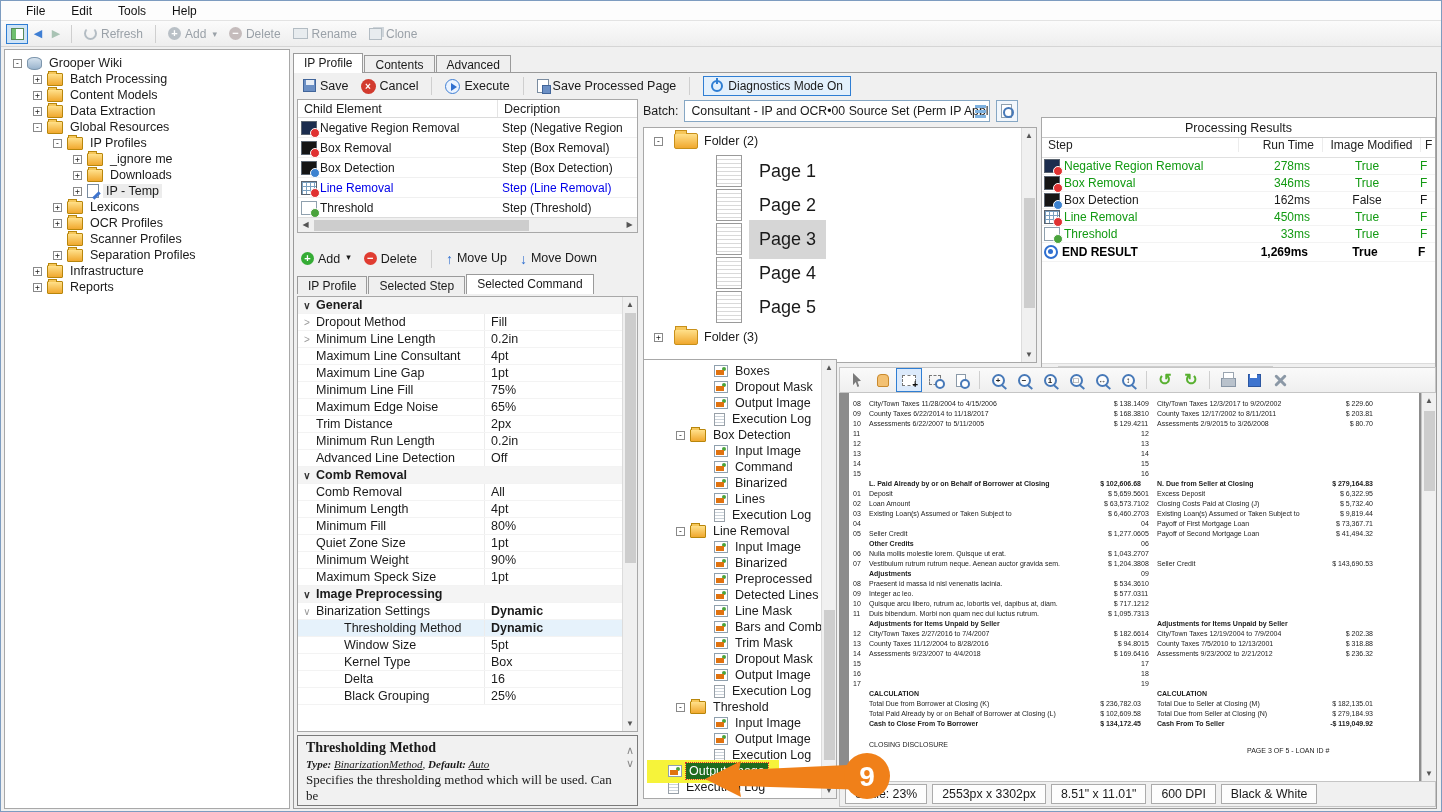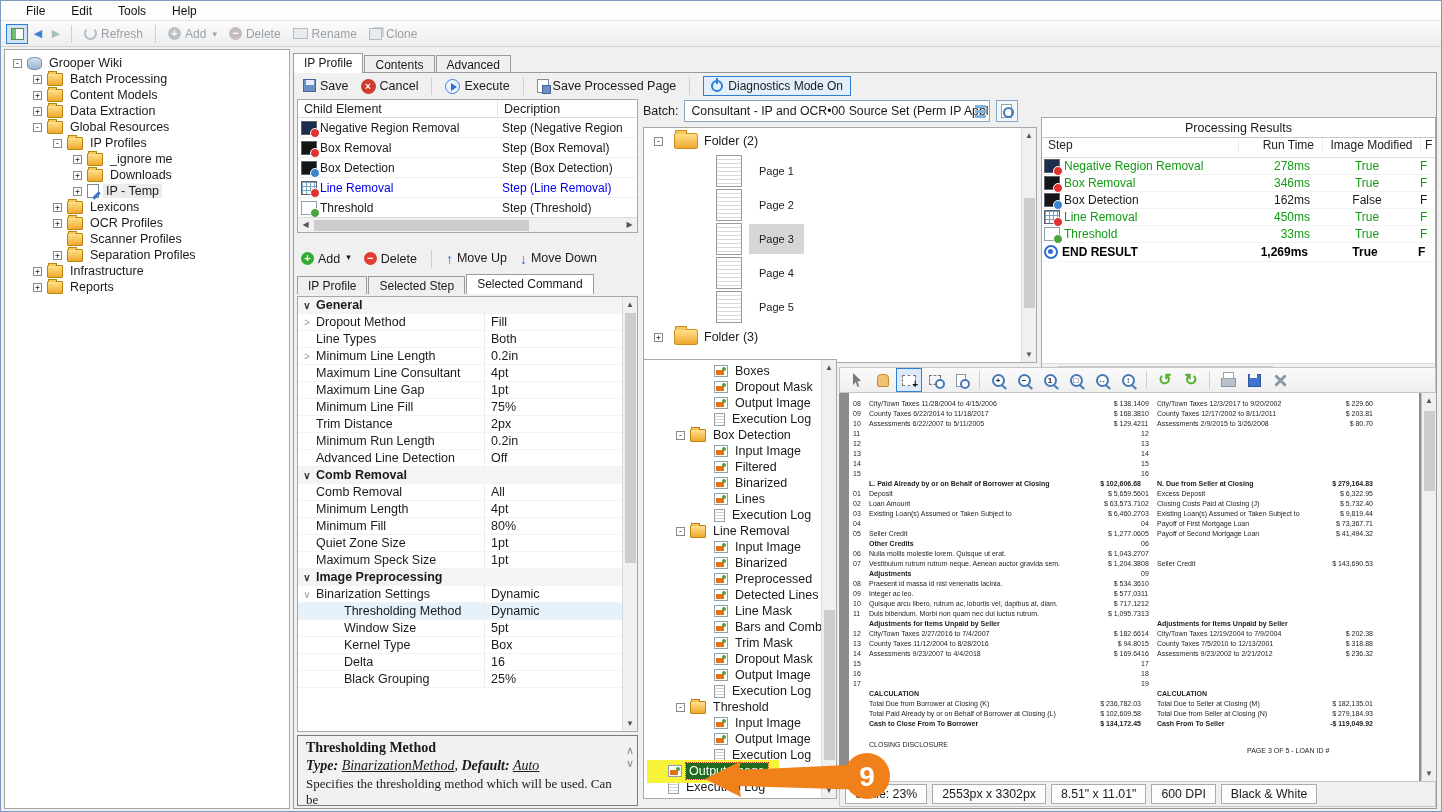--- a/index.html
+++ b/index.html
@@ -88,45 +88,45 @@
 #pgrid{position:absolute;left:296px;top:295px;width:341px;height:436px;background:#fff;border:1px solid #a8a8a8;overflow:hidden}
 .prow{display:flex;align-items:center;height:17px;border-bottom:1px solid #f3f3f3;font-size:12.5px}
 .pgut{flex:none;width:18px;text-align:center;color:#9a9a9a;font-size:10px}
 .plbl{width:168px;overflow:hidden;white-space:nowrap}
 .pval{flex:1;padding-left:6px;border-left:1px solid #ececec;overflow:hidden;white-space:nowrap;height:100%;line-height:17px}
 .prow.cat{background:#f4f4f4;font-weight:bold}
 .prow.cat .pgut{color:#333}
 .prow.cat .pval{border-left:none}
 .prow.sel{background:#e6f2fb}
 .prow.ind .plbl{padding-left:28px;width:168px}
-.pval.b{font-weight:normal}
+.pval.b{font-weight:bold}
 #pgscroll{position:absolute;right:0;top:0;width:15px;height:100%;background:#f0f0f0;border-left:1px solid #dcdcdc}
 .vthumb{position:absolute;left:2px;width:11px;background:#cdcdcd}
 
 #helpbox{position:absolute;left:296px;top:734px;width:341px;height:71px;background:#f1f1f1;border:1px solid #7a7a7a;padding:4px 18px 0 8px;font-family:"Liberation Serif",serif;overflow:hidden}
 #helpbox .ht{font-size:14px;font-weight:bold}
-#helpbox .hl2{font-size:14px;font-style:italic;margin-top:2px}
+#helpbox .hl2{font-size:11px;font-style:italic;margin-top:2px}
 #helpbox .hl2 .u{text-decoration:underline}
 #helpbox .hd{font-size:13px;margin-top:2px}
 .helparr{position:absolute;right:3px;top:8px;color:#8a8a8a;font-size:11px;line-height:13px;text-align:center}
 
 #batchbar{position:absolute;left:642px;top:98px;width:394px;height:24px;display:flex;align-items:center}
 #batchbar .blab{font-size:12.5px;margin-right:6px}
 .combo{width:306px;height:22px;border:1px solid #86a7c4;background:#fff;display:flex;align-items:center;padding:0 20px 0 6px;position:relative;font-size:12.3px;white-space:nowrap;overflow:hidden}
 .combo::after{content:"";position:absolute;right:3px;top:4px;width:11px;height:13px;background:linear-gradient(#7fb2e0 0 3px,transparent 3px 5px,#7fb2e0 5px 8px,transparent 8px 10px,#7fb2e0 10px 13px)}
 .bbtn{width:22px;height:22px;border:1px solid #86a7c4;background:#f2f7fc;margin-left:6px;position:relative}
 .bbtn::before{content:"";position:absolute;left:4px;top:3px;width:9px;height:12px;background:#fff;border:1px solid #8fa0ae}
 .bbtn::after{content:"";position:absolute;right:3px;bottom:3px;width:7px;height:7px;border:2px solid #4779b8;border-radius:50%}
 #btree{position:absolute;left:642px;top:126px;width:394px;height:236px;background:#fff;border:1px solid #a8a8a8;overflow:hidden}
 .brow{display:flex;align-items:center;height:26px;padding-left:10px}
 .bfold{width:24px;height:16px;position:relative;margin:0 6px;background:linear-gradient(#ffe08a,#f0a82e);border:1px solid #c8901a;border-radius:2px}
 .bfold::before{content:"";position:absolute;top:-4px;left:0;width:10px;height:3px;background:#f6c75a;border:1px solid #c8901a;border-bottom:none}
 .prow2{display:flex;align-items:center;height:34px;padding-left:72px}
 .thumb{flex:none;width:26px;height:32px;border:1px solid #9a9a9a;background:repeating-linear-gradient(#fff 0 3px,#d9d9d9 3px 4px);margin-right:7px}
-.prow2 .lbl{font-size:11px;padding:9px 10px}
+.prow2 .lbl{font-size:18px;padding:9px 10px}
 .prow2.sel .lbl{background:#d6d6d6}
 #btscroll{position:absolute;right:0;top:0;width:15px;height:100%;background:#f0f0f0;border-left:1px solid #dcdcdc}
 
 #results{position:absolute;left:1040px;top:116px;width:395px;height:262px;background:#fff;border:1px solid #a8a8a8}
 #rtitle{height:20px;text-align:center;line-height:20px;border-bottom:1px solid #c8c8c8;font-size:12.5px}
 #rhead{display:flex;height:20px;align-items:flex-start;border-bottom:1px solid #e0e0e0;color:#222}
 .rc1{width:196px;padding-left:6px}.rc2{width:84px;text-align:right;border-left:1px solid #ececec;padding-right:8px}.rc3{width:98px;text-align:center;border-left:1px solid #ececec}.rc4{flex:1;border-left:1px solid #ececec;padding-left:4px;overflow:hidden}
 .rrow{display:flex;align-items:center;height:17px;border-bottom:1px solid #f3f3f3}
 .rrow .si{margin-left:2px}
 .rstep{width:174px;padding-left:4px;overflow:hidden;white-space:nowrap}
@@ -433,25 +433,20 @@
         <span class="plbl">General</span>
         <span class="pval"></span>
       </div>
 
       <div class="prow">
         <span class="pgut">&gt;</span>
         <span class="plbl">Dropout Method</span>
         <span class="pval">Fill</span>
       </div>
 
-      <div class="prow">
-        <span class="pgut"></span>
-        <span class="plbl">Line Types</span>
-        <span class="pval">Both</span>
-      </div>
 
       <div class="prow">
         <span class="pgut">&gt;</span>
         <span class="plbl">Minimum Line Length</span>
         <span class="pval">0.2in</span>
       </div>
 
       <div class="prow">
         <span class="pgut"></span>
         <span class="plbl">Maximum Line Consultant</span>
@@ -464,20 +459,25 @@
         <span class="pval">1pt</span>
       </div>
 
 
       <div class="prow">
         <span class="pgut"></span>
         <span class="plbl">Minimum Line Fill</span>
         <span class="pval">75%</span>
       </div>
 
+      <div class="prow">
+        <span class="pgut"></span>
+        <span class="plbl">Maximum Edge Noise</span>
+        <span class="pval">65%</span>
+      </div>
 
       <div class="prow">
         <span class="pgut"></span>
         <span class="plbl">Trim Distance</span>
         <span class="pval">2px</span>
       </div>
 
       <div class="prow">
         <span class="pgut"></span>
         <span class="plbl">Minimum Run Length</span>
@@ -513,20 +513,25 @@
         <span class="plbl">Minimum Fill</span>
         <span class="pval">80%</span>
       </div>
 
       <div class="prow">
         <span class="pgut"></span>
         <span class="plbl">Quiet Zone Size</span>
         <span class="pval">1pt</span>
       </div>
 
+      <div class="prow">
+        <span class="pgut"></span>
+        <span class="plbl">Minimum Weight</span>
+        <span class="pval">90%</span>
+      </div>
 
       <div class="prow">
         <span class="pgut"></span>
         <span class="plbl">Maximum Speck Size</span>
         <span class="pval">1pt</span>
       </div>
 
       <div class="prow cat">
         <span class="pgut">∨</span>
         <span class="plbl">Image Preprocessing</span>
@@ -743,21 +748,21 @@
 
       <div class="drow d2">
         <span class="exp"></span>
         <span class="ic img"></span>
         <span class="lbl">Input Image</span>
       </div>
 
       <div class="drow d2">
         <span class="exp"></span>
         <span class="ic img"></span>
-        <span class="lbl">Filtered</span>
+        <span class="lbl">Command</span>
       </div>
 
       <div class="drow d2">
         <span class="exp"></span>
         <span class="ic img"></span>
         <span class="lbl">Binarized</span>
       </div>
 
       <div class="drow d2">
         <span class="exp"></span>

